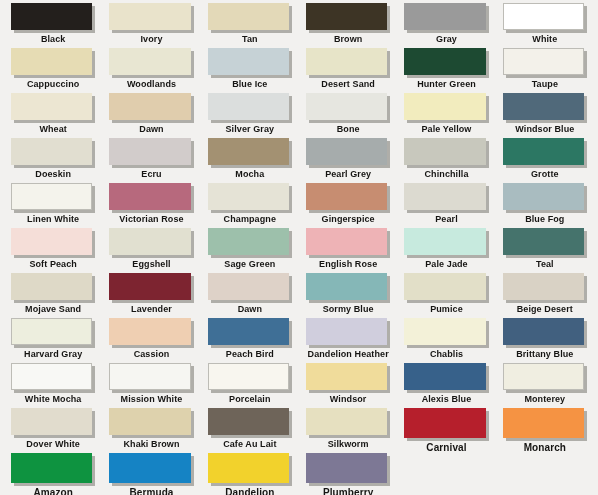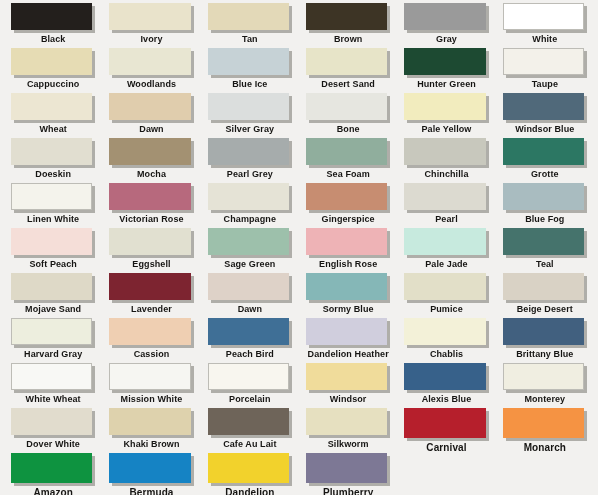--- a/index.html
+++ b/index.html
@@ -181,38 +181,38 @@
         <div class="swatch-label">Windsor Blue</div>
       </div>
       <div class="swatch-cell">
         <div class="chip-wrap">
           <div class="chip" style="background: rgb(225, 222, 208);"></div>
         </div>
         <div class="swatch-label">Doeskin</div>
       </div>
       <div class="swatch-cell">
         <div class="chip-wrap">
+          <div class="chip" style="background: rgb(210, 204, 203);"></div>
+        </div>
+        <div class="swatch-label">Ecru</div>
+      </div>
+      <div class="swatch-cell">
+        <div class="chip-wrap">
           <div class="chip" style="background: rgb(163, 145, 114);"></div>
         </div>
         <div class="swatch-label">Mocha</div>
       </div>
       <div class="swatch-cell">
         <div class="chip-wrap">
           <div class="chip" style="background: rgb(166, 172, 172);"></div>
         </div>
         <div class="swatch-label">Pearl Grey</div>
       </div>
       <div class="swatch-cell">
         <div class="chip-wrap">
-          <div class="chip" style="background: rgb(144, 174, 157);"></div>
-        </div>
-        <div class="swatch-label">Sea Foam</div>
-      </div>
-      <div class="swatch-cell">
-        <div class="chip-wrap">
           <div class="chip" style="background: rgb(200, 200, 189);"></div>
         </div>
         <div class="swatch-label">Chinchilla</div>
       </div>
       <div class="swatch-cell">
         <div class="chip-wrap">
           <div class="chip" style="background: rgb(44, 119, 99);"></div>
         </div>
         <div class="swatch-label">Grotte</div>
       </div>
@@ -357,21 +357,21 @@
       <div class="swatch-cell">
         <div class="chip-wrap">
           <div class="chip" style="background: rgb(65, 96, 127);"></div>
         </div>
         <div class="swatch-label">Brittany Blue</div>
       </div>
       <div class="swatch-cell">
         <div class="chip-wrap">
           <div class="chip edged" style="background: rgb(248, 248, 245);"></div>
         </div>
-        <div class="swatch-label">White Wheat</div>
+        <div class="swatch-label">White Mocha</div>
       </div>
       <div class="swatch-cell">
         <div class="chip-wrap">
           <div class="chip edged" style="background: rgb(246, 246, 242);"></div>
         </div>
         <div class="swatch-label">Mission White</div>
       </div>
       <div class="swatch-cell">
         <div class="chip-wrap">
           <div class="chip edged" style="background: rgb(248, 246, 239);"></div>

